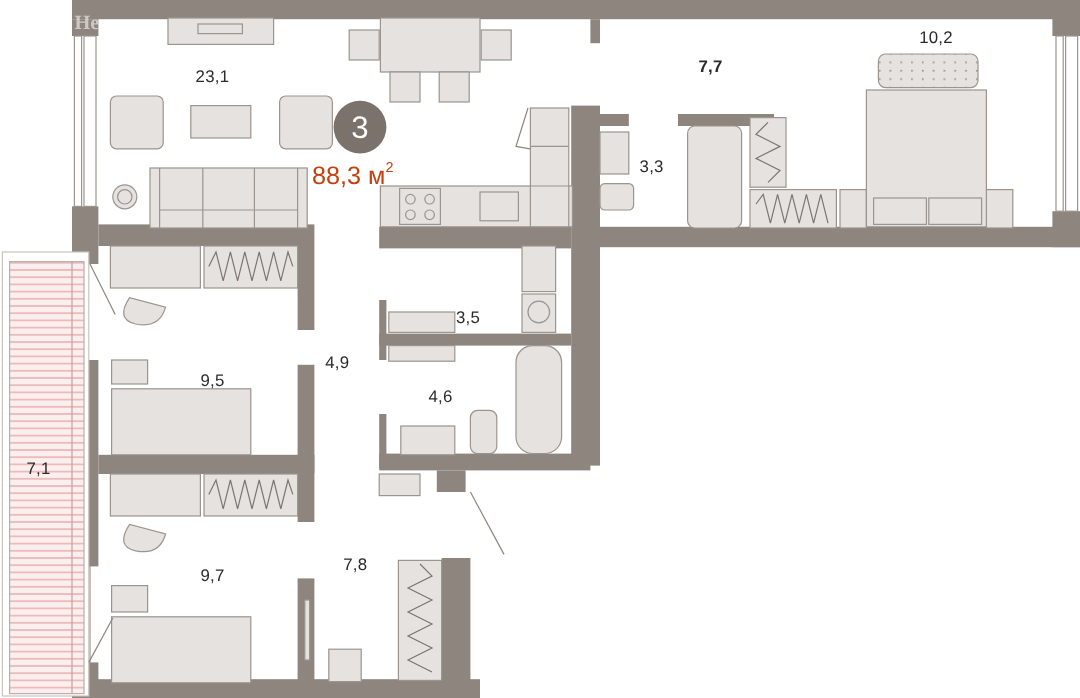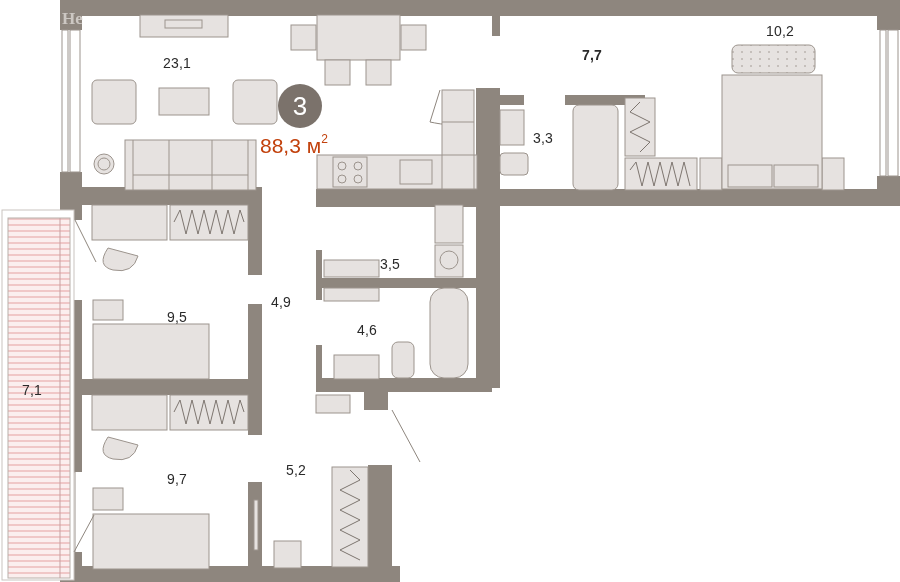--- a/index.html
+++ b/index.html
@@ -178,14 +178,14 @@
 
 <div class="lbl" style="left:163px;top:55px;">23,1</div>
 <div class="lbl" style="left:582px;top:47px;font-weight:bold;">7,7</div>
 <div class="lbl" style="left:766px;top:23px;">10,2</div>
 <div class="lbl" style="left:533px;top:130px;text-align:center;">3,3</div>
 <div class="lbl" style="left:380px;top:256px;text-align:center;">3,5</div>
 <div class="lbl" style="left:357px;top:322px;">4,6</div>
 <div class="lbl" style="left:271px;top:294px;">4,9</div>
 <div class="lbl" style="left:167px;top:285px;margin-top:24px;">9,5</div>
 <div class="lbl" style="left:167px;top:471px;">9,7</div>
-<div class="lbl" style="left:286px;top:462px;">5,2</div>
+<div class="lbl" style="left:286px;top:462px;">7,8</div>
 <div class="lbl" style="left:22px;top:382px;">7,1</div>
 
 </body></html>

